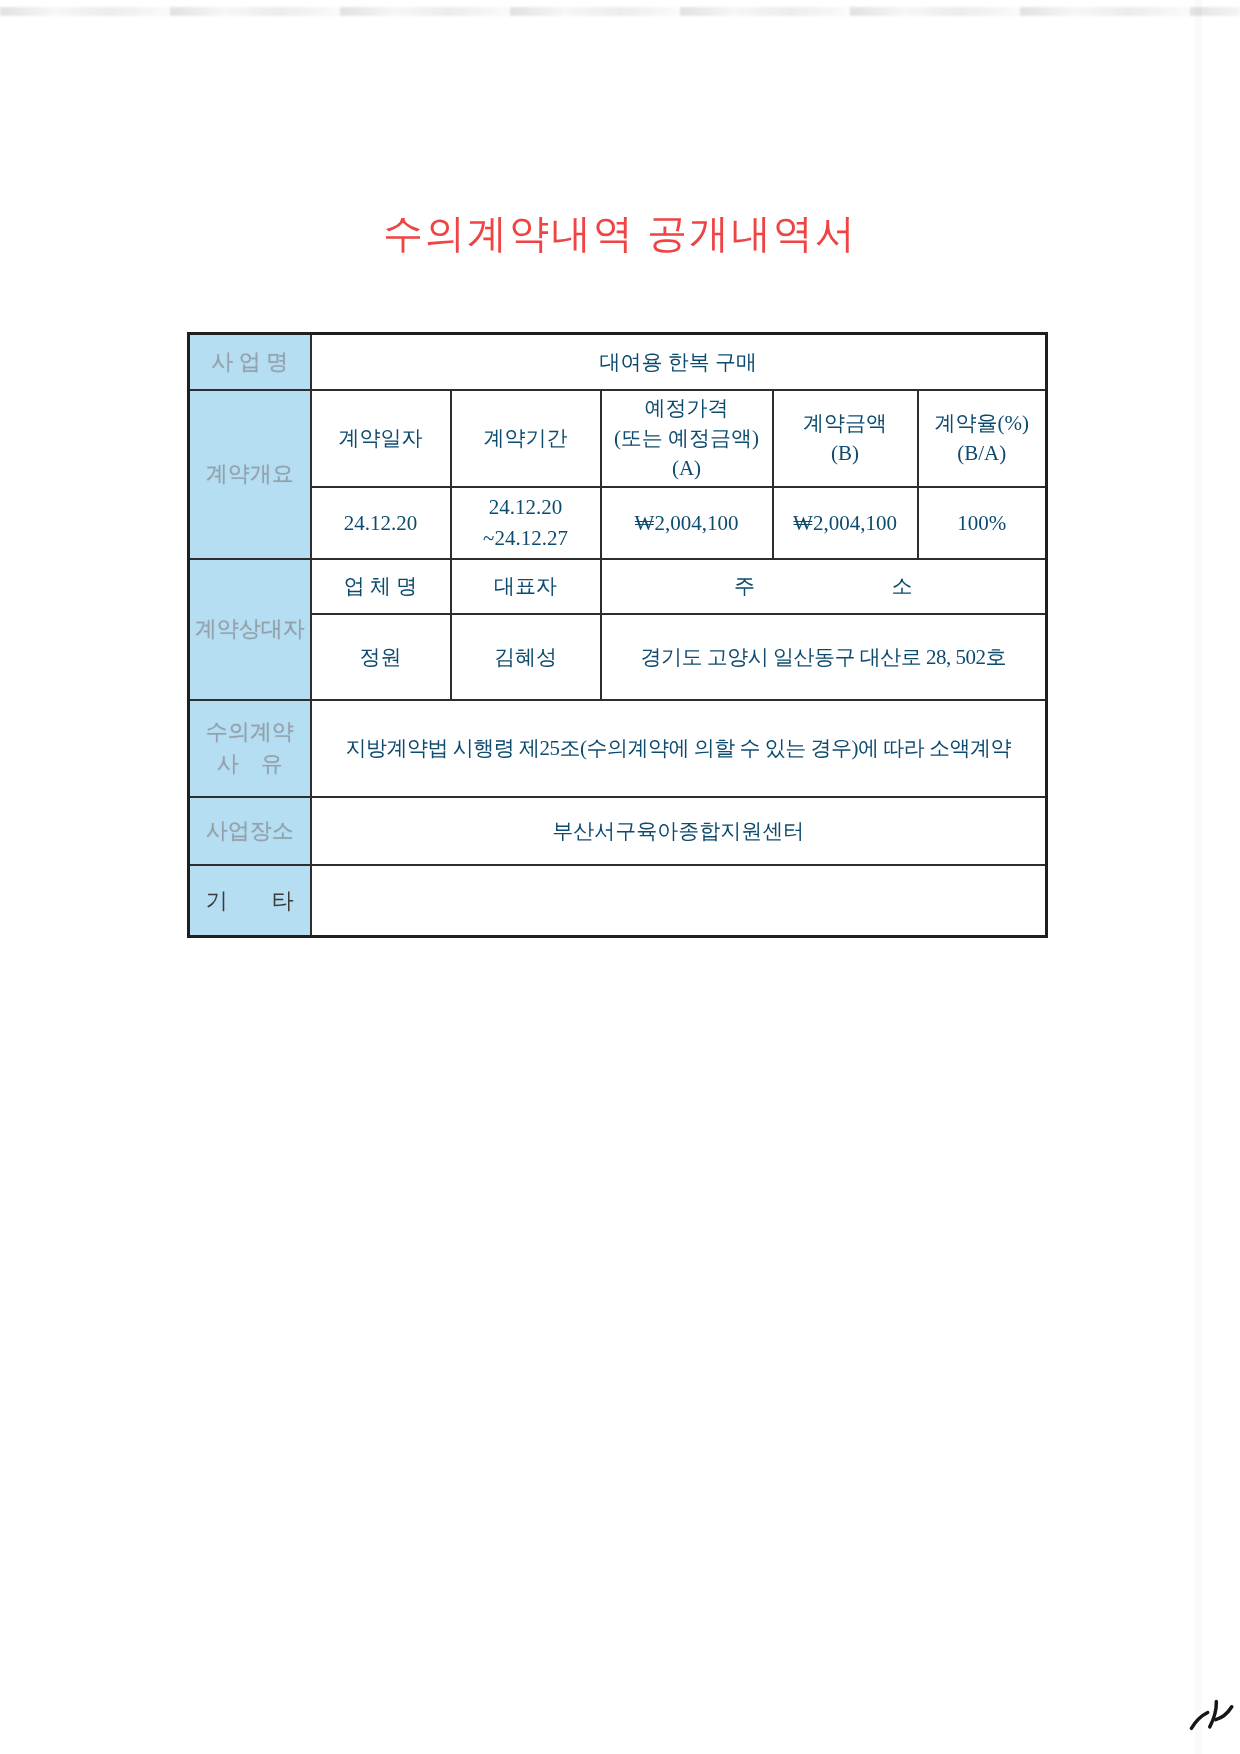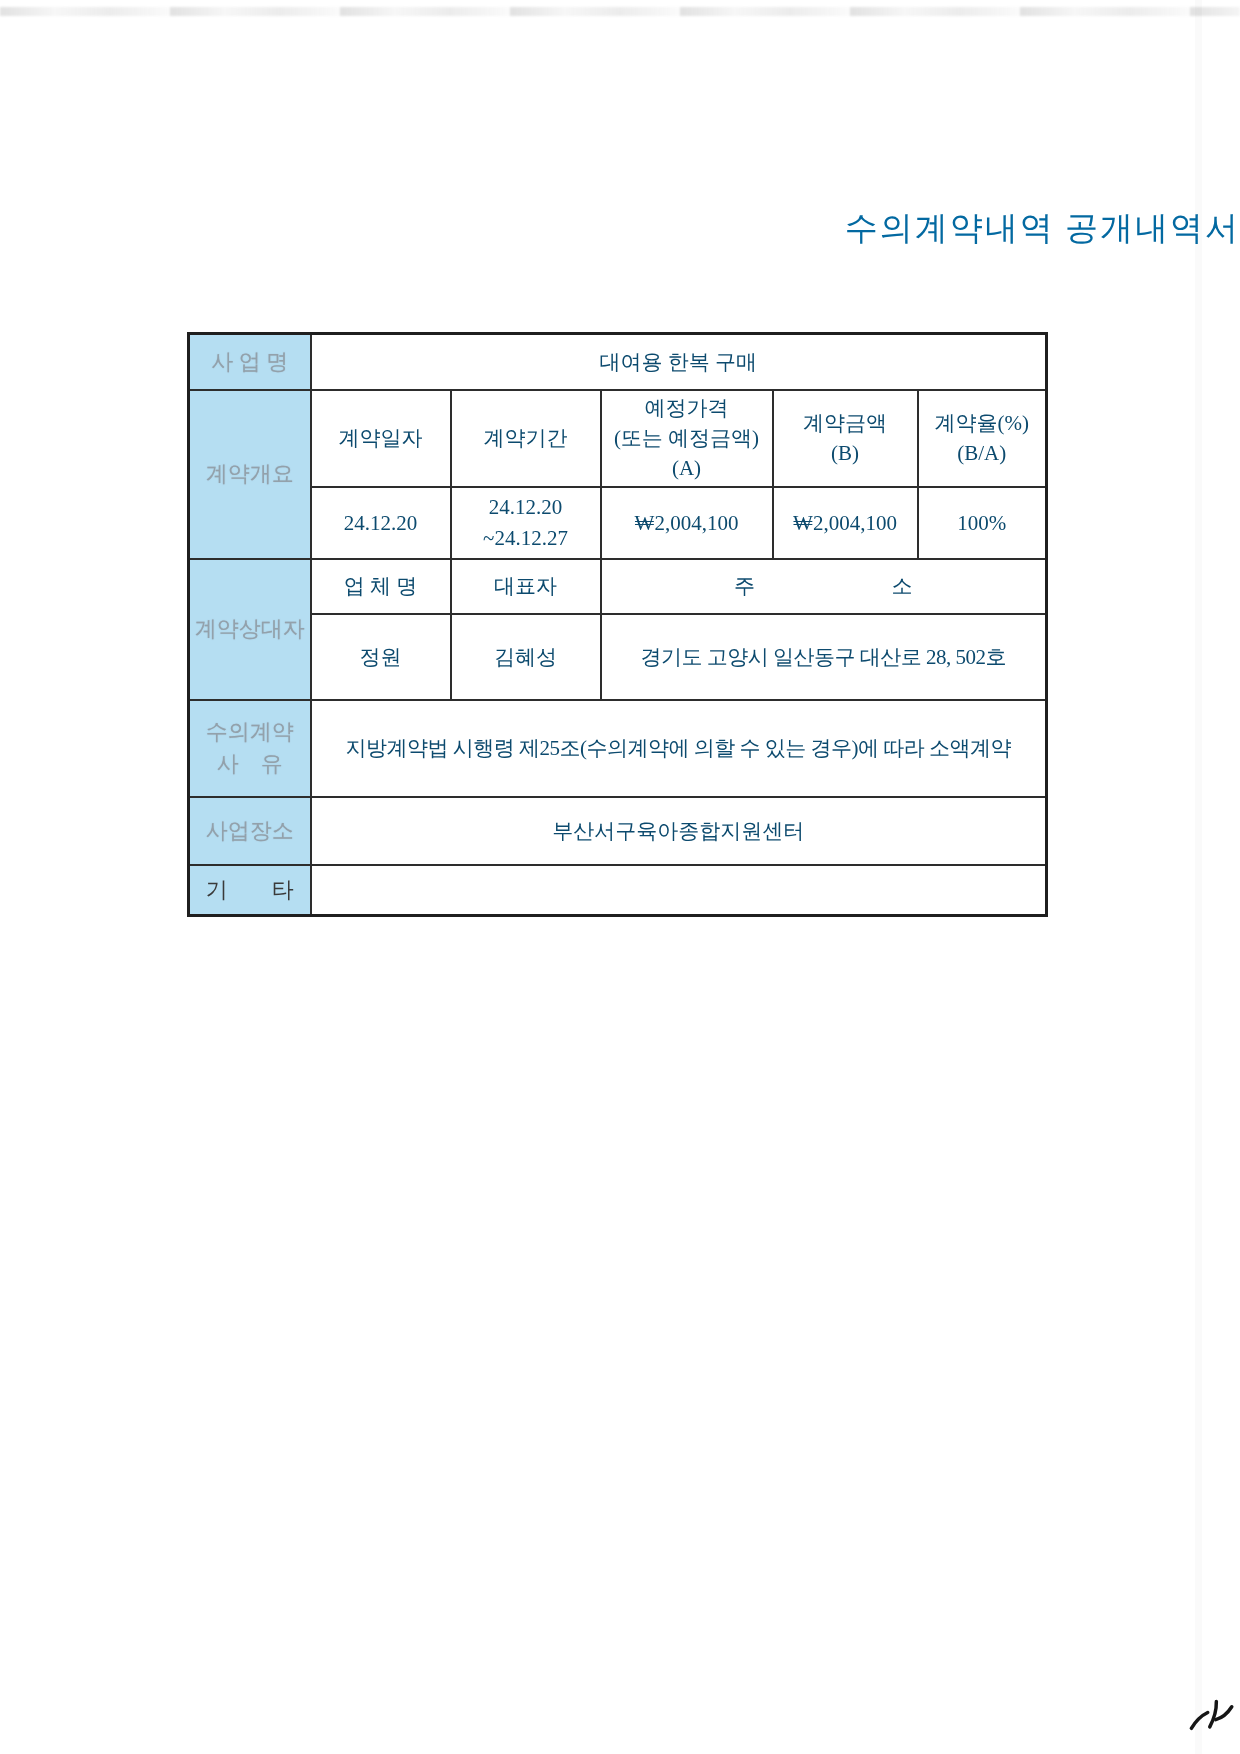--- a/index.html
+++ b/index.html
@@ -18,23 +18,23 @@
       rgba(90,90,90,0.18) 0px, rgba(90,90,90,0.05) 55px,
       rgba(120,120,120,0.14) 110px, rgba(120,120,120,0.03) 170px);
     filter: blur(1px);
   }
   .scan-right-band {
     position: absolute; top: 0; right: 38px; width: 7px; height: 100%;
     background: rgba(100,100,100,0.035);
   }
   .doc-title {
     position: absolute; top: 206px; left: 0; width: 100%;
-    text-align: right;
-    font-size: 33px; font-weight: 500; letter-spacing: 2px;
-    color: #0369a1;
+    text-align: center;
+    font-size: 40px; font-weight: 500; letter-spacing: 2px;
+    color: #ef4444;
   }
   table.contract-table {
     position: absolute; left: 187px; top: 332px;
     border-collapse: collapse; table-layout: fixed;
     border: 3px solid #1f1f1f;
   }
   .contract-table td {
     border: 2px solid #2d2d2d;
     text-align: center; vertical-align: middle;
     font-size: 21px; line-height: 1.45;
@@ -52,21 +52,21 @@
     color: #3a3a3a;
     text-shadow: none;
   }
   .r1 { height: 56px; }
   .r2 { height: 92px; }
   .r3 { height: 72px; }
   .r4 { height: 55px; }
   .r5 { height: 86px; margin-top: 23px; }
   .r6 { height: 97px; }
   .r7 { height: 68px; }
-  .r8 { height: 51px; font-family: Liberation Serif, serif; }
+  .r8 { height: 72px; font-family: Liberation Serif, serif; }
   td.tight { letter-spacing: -0.5px; }
   .corner-mark {
     position: absolute; left: 1185px; top: 1693px;
     transform: rotate(8deg);
   }
 </style>
 </head>
 <body>
 
 <div class="scan-top-band"></div>

